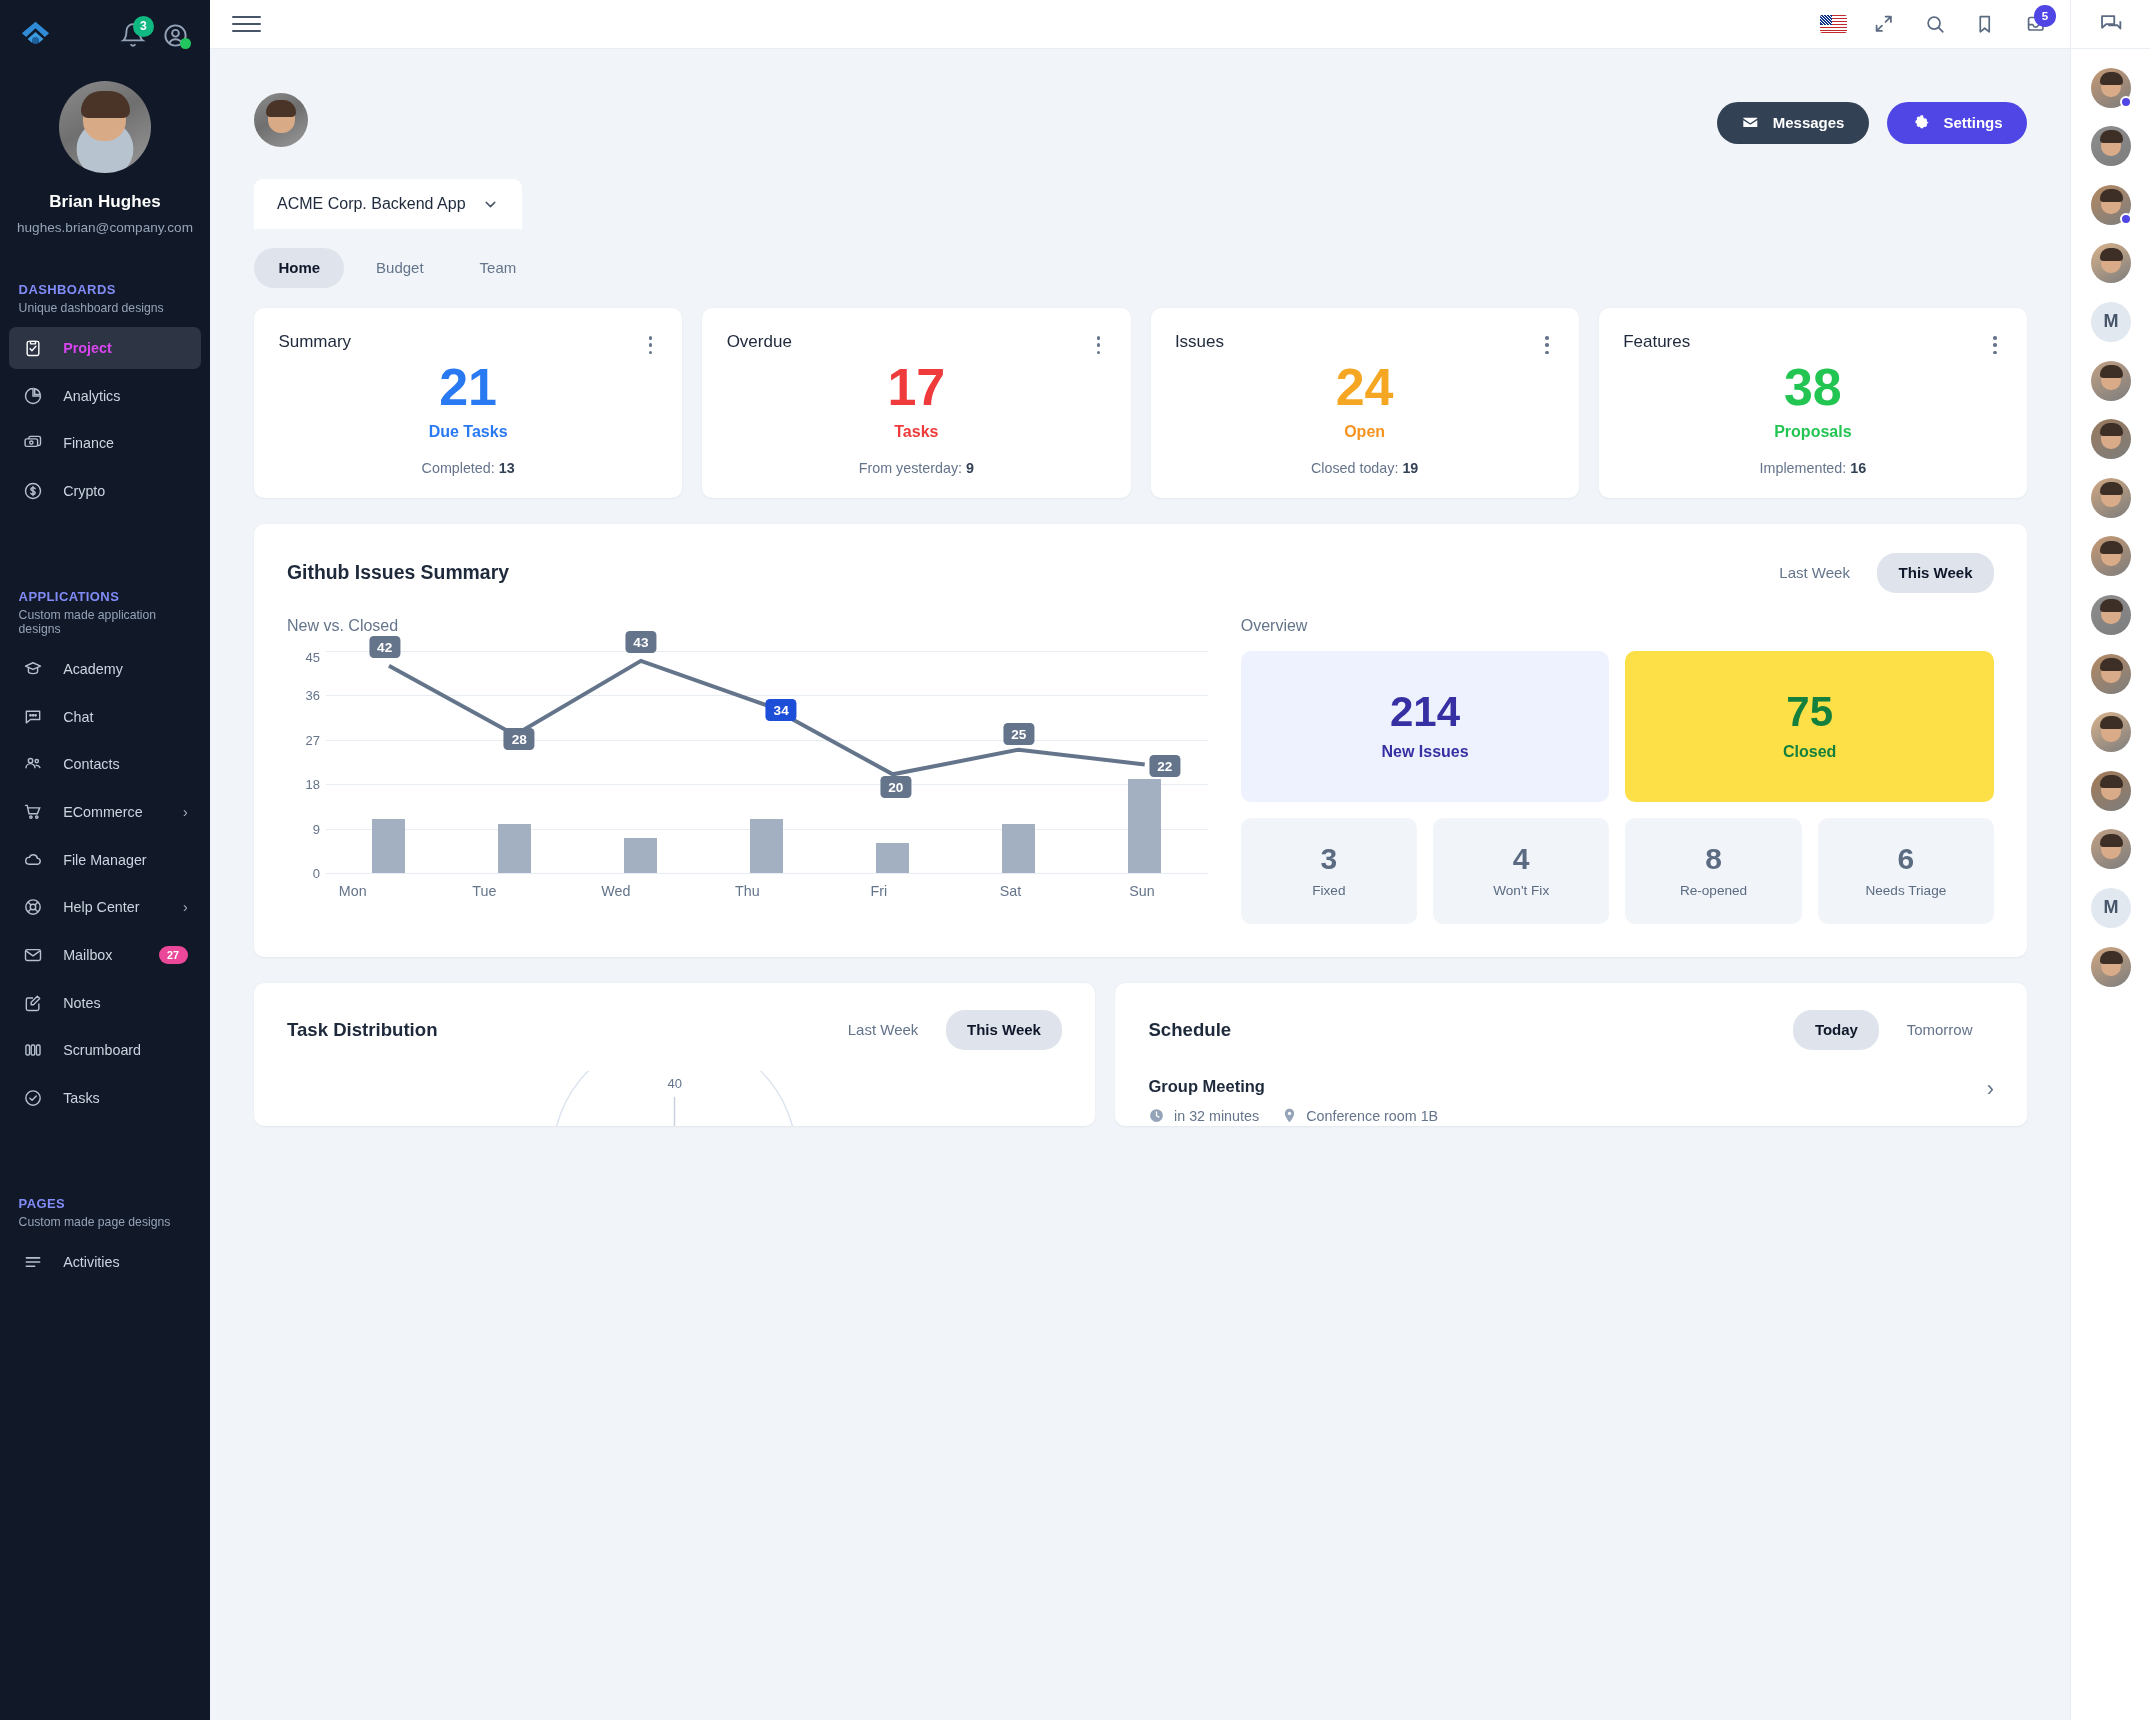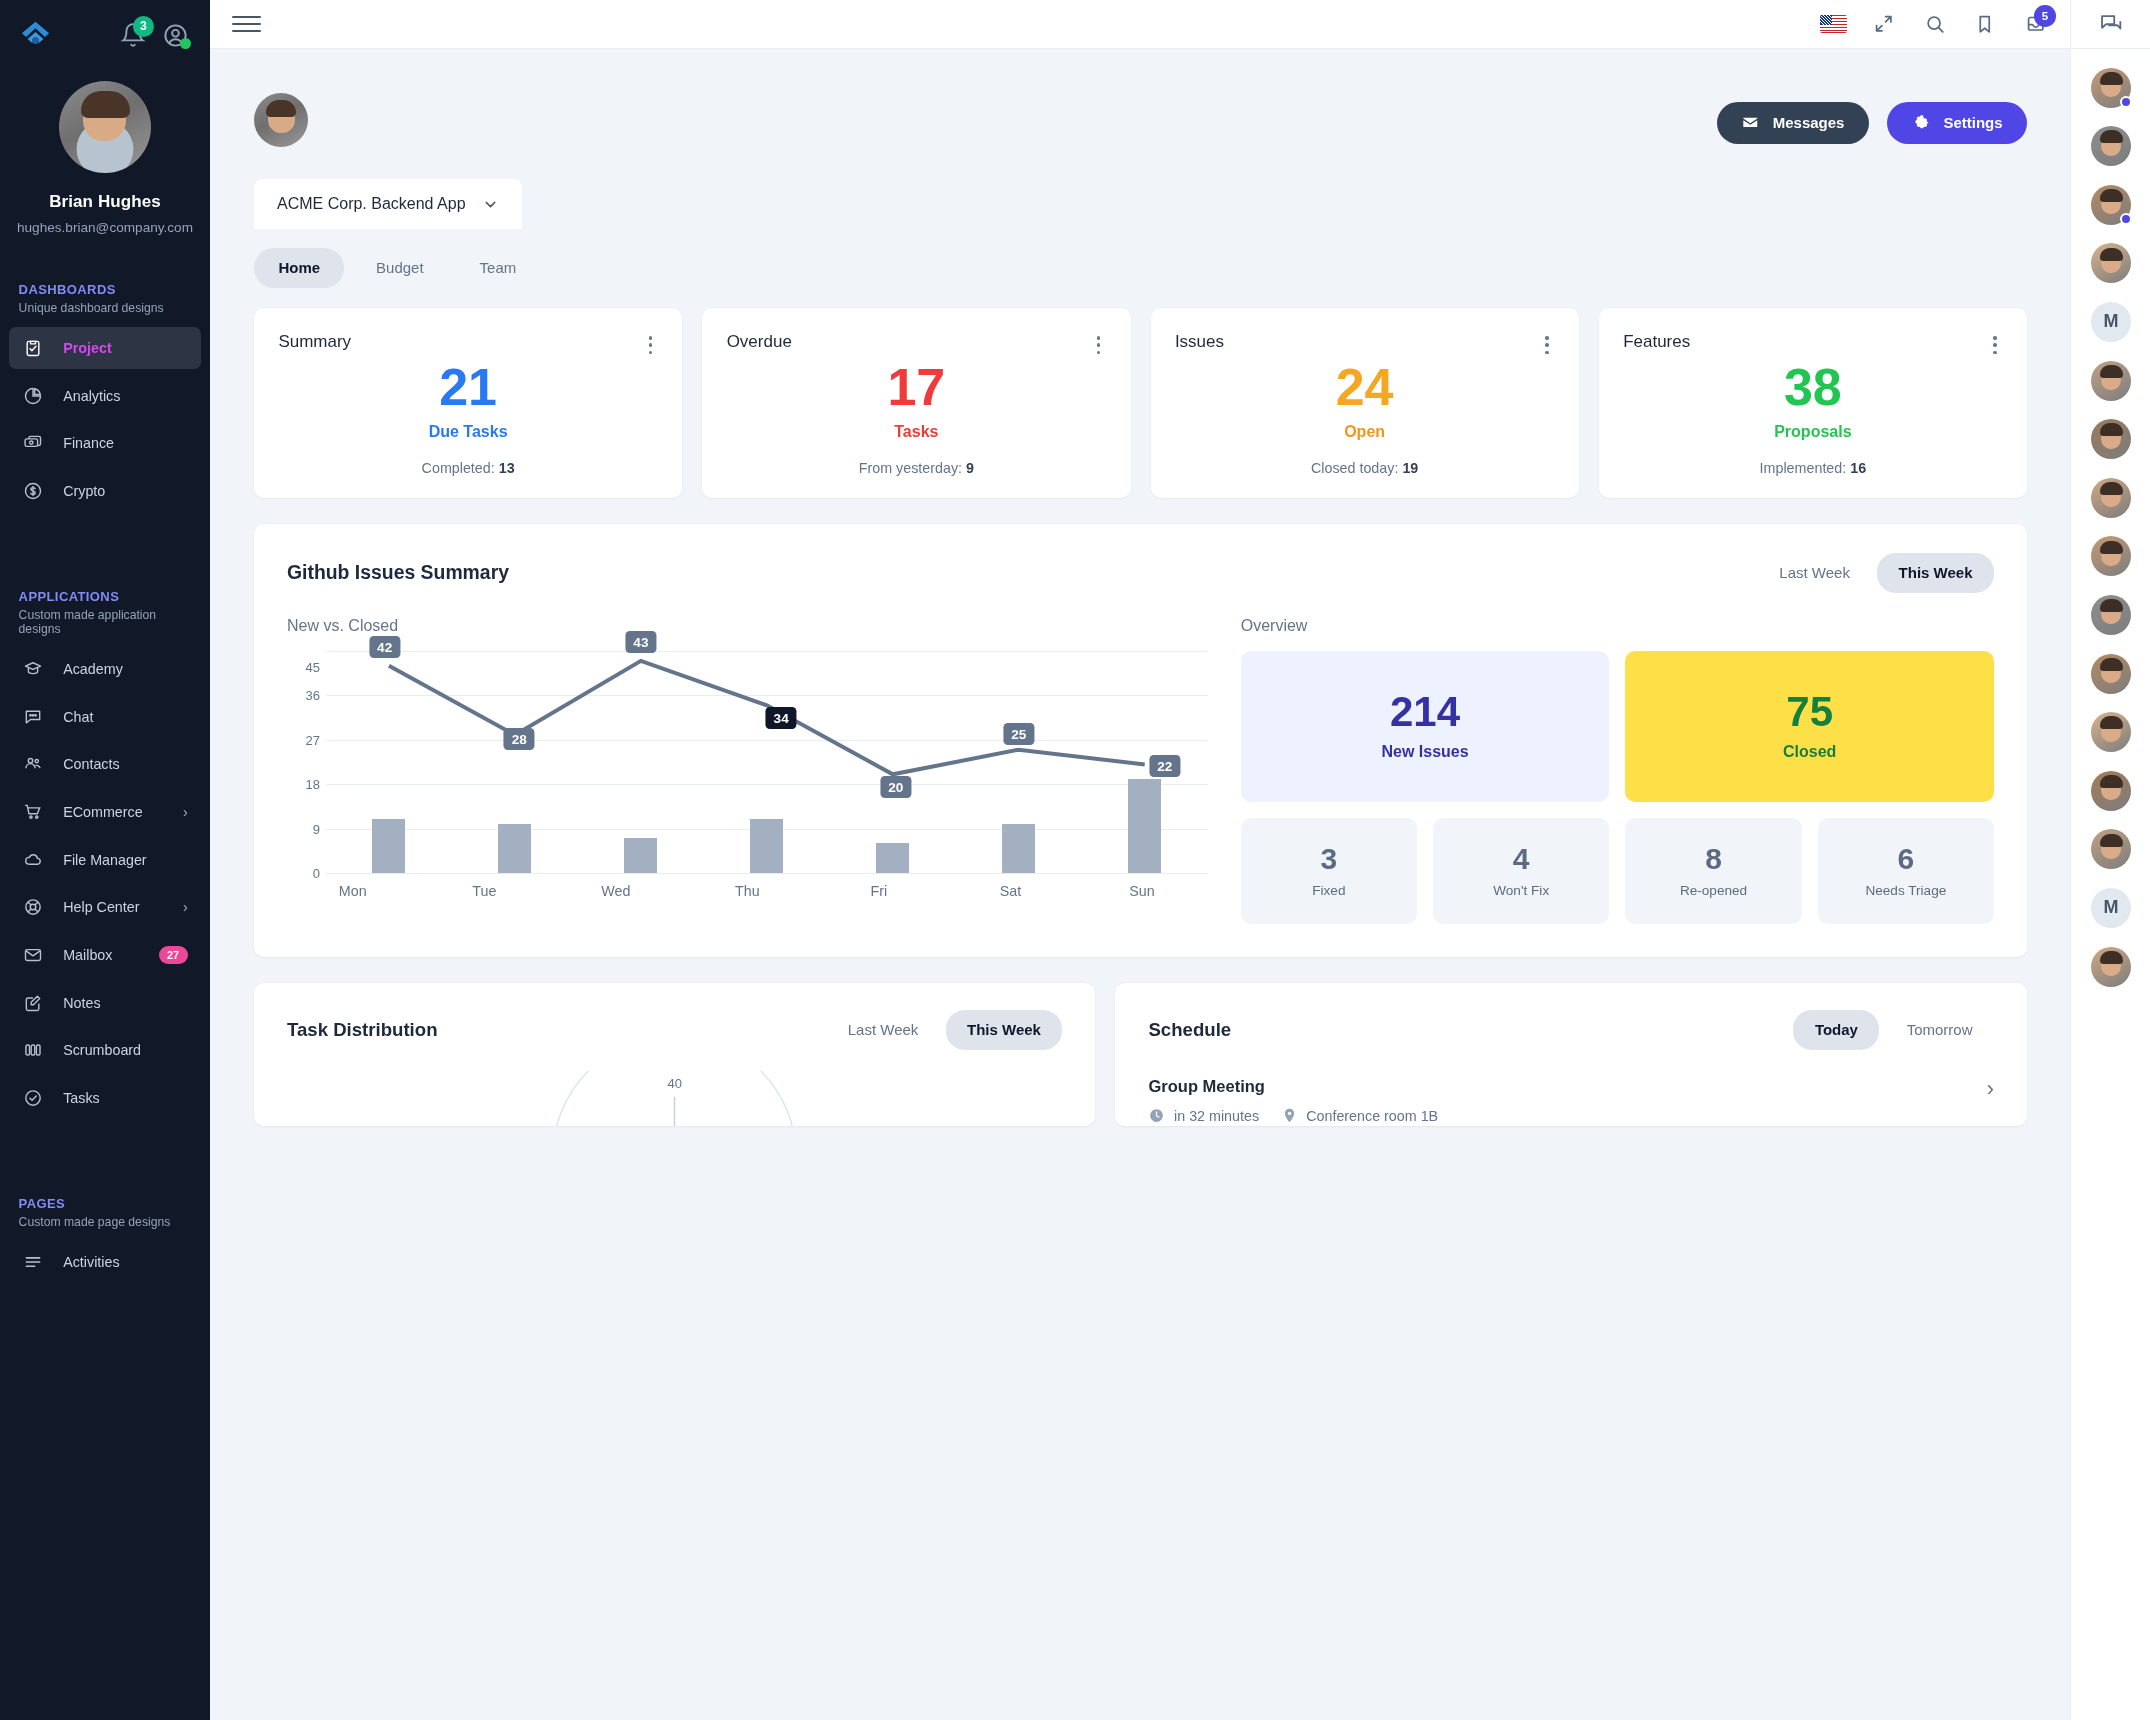--- a/index.html
+++ b/index.html
@@ -571,21 +571,21 @@
                 <div class="grid-line" style="top: 133px;"></div>
                 <div class="grid-line" style="top: 89px;"></div>
                 <div class="grid-line" style="top: 44px;"></div>
                 <div class="grid-line" style="top: 0px;"></div>
                 <div class="y-axis">
                   <div class="y-tick" style="top: 222px;">0</div>
                   <div class="y-tick" style="top: 178px;">9</div>
                   <div class="y-tick" style="top: 133px;">18</div>
                   <div class="y-tick" style="top: 89px;">27</div>
                   <div class="y-tick" style="top: 44px;">36</div>
-                  <div class="y-tick" style="top: 16px;">45</div>
+                  <div class="y-tick" style="top: 6px;">45</div>
                 </div>
                 <div class="bars">
                   <div class="bar-col">
                     <div class="bar" style="height: 54px; background: rgb(163, 176, 194);"></div>
                   </div>
                   <div class="bar-col">
                     <div class="bar" style="height: 49px; background: rgb(163, 176, 194);"></div>
                   </div>
                   <div class="bar-col">
                     <div class="bar" style="height: 35px; background: rgb(163, 176, 194);"></div>
@@ -602,21 +602,21 @@
                   <div class="bar-col">
                     <div class="bar" style="height: 94px; background: rgb(163, 176, 194);"></div>
                   </div>
                 </div>
                 <svg class="lineSvg" viewBox="0 0 1000 310" preserveAspectRatio="none">
                   <polyline points="71.42857142857143,20.666666666666686 214.28571428571428,117.11111111111111 357.14285714285717,13.777777777777771 500,75.77777777777777 642.8571428571429,172.22222222222223 785.7142857142858,137.77777777777777 928.5714285714286,158.44444444444446" fill="none" stroke="#64748b" stroke-width="4" vector-effect="non-scaling-stroke"></polyline>
                 </svg>
                 <div style="position: absolute; transform: translate(-50%, -50%); background: rgb(100, 116, 139); color: rgb(255, 255, 255); font-size: 13.6px; font-weight: 700; padding: 3.6px 8px; border-radius: 4.3px; left: calc(7.14286% - 4.3px); top: -3.8px;">42</div>
                 <div style="position: absolute; transform: translate(-50%, -50%); background: rgb(100, 116, 139); color: rgb(255, 255, 255); font-size: 13.6px; font-weight: 700; padding: 3.6px 8px; border-radius: 4.3px; left: calc(21.4286% + 4.3px); top: 88px;">28</div>
                 <div style="position: absolute; transform: translate(-50%, -50%); background: rgb(100, 116, 139); color: rgb(255, 255, 255); font-size: 13.6px; font-weight: 700; padding: 3.6px 8px; border-radius: 4.3px; left: calc(35.7143% + 0px); top: -8.8px;">43</div>
-                <div style="position: absolute; transform: translate(-50%, -50%); background: #0f172a; color: rgb(255, 255, 255); font-size: 13.6px; font-weight: 700; padding: 3.6px 8px; border-radius: 4.3px; left: calc(50% + 14.3px); top: 59px; margin-top: 8px;">34</div>
+                <div style="position: absolute; transform: translate(-50%, -50%); background: #1d4ed8; color: rgb(255, 255, 255); font-size: 13.6px; font-weight: 700; padding: 3.6px 8px; border-radius: 4.3px; left: calc(50% + 14.3px); top: 59px;">34</div>
                 <div style="position: absolute; transform: translate(-50%, -50%); background: rgb(100, 116, 139); color: rgb(255, 255, 255); font-size: 13.6px; font-weight: 700; padding: 3.6px 8px; border-radius: 4.3px; left: calc(64.2857% + 2.9px); top: 136px;">20</div>
                 <div style="position: absolute; transform: translate(-50%, -50%); background: rgb(100, 116, 139); color: rgb(255, 255, 255); font-size: 13.6px; font-weight: 700; padding: 3.6px 8px; border-radius: 4.3px; left: calc(78.5714% + 0px); top: 83px;">25</div>
                 <div style="position: absolute; transform: translate(-50%, -50%); background: rgb(100, 116, 139); color: rgb(255, 255, 255); font-size: 13.6px; font-weight: 700; padding: 3.6px 8px; border-radius: 4.3px; left: calc(92.8571% + 20px); top: 115px;">22</div>
               </div>
             <div class="x-axis" id="xaxis">
                 <div>Mon</div>
                 <div>Tue</div>
                 <div>Wed</div>
                 <div>Thu</div>
                 <div>Fri</div>

